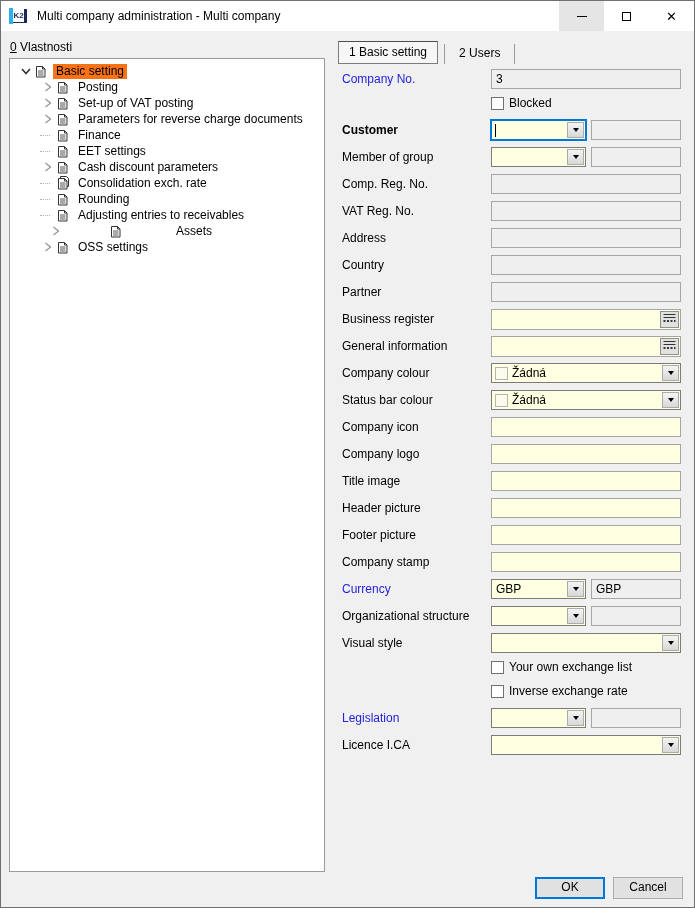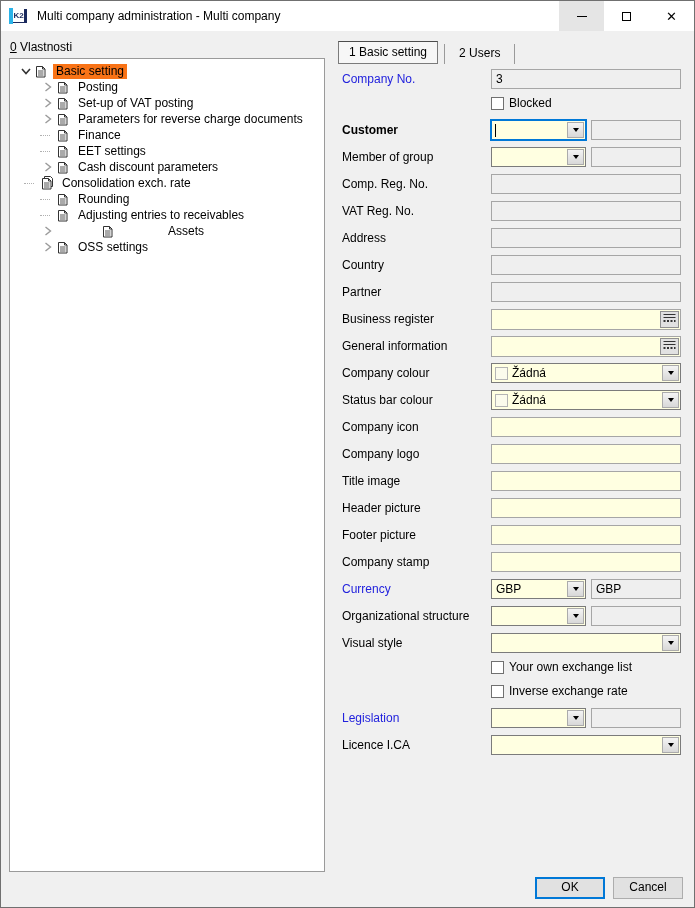--- a/index.html
+++ b/index.html
@@ -239,21 +239,21 @@
   <path d="M7.5 2.5 v2.5 h2.5" fill="none" stroke="#333"></path>
   <g stroke="#555">
               <line x1="3" y1="7" x2="8.5" y2="7"></line>
               <line x1="3" y1="9" x2="8.5" y2="9"></line>
               <line x1="3" y1="11" x2="8.5" y2="11"></line>
             </g>
           </svg>
         </span>
         <span class="tree-label">Cash discount parameters</span>
       </div>
-      <div class="tree-row" style="padding-left: 14px;">
+      <div class="tree-row" style="padding-left: 30px;">
         <span class="tree-toggle">
           <span class="tree-connector"></span>
         </span>
         <span class="tree-icon">
           <svg width="13" height="14" viewBox="0 0 13 14">
   <path d="M3.5 0.5 h6 l2 2 v8 h-8 z" fill="#fff" stroke="#333"></path>
   <path d="M1.5 2.5 h6 l2.5 2.5 v8 h-8.5 z" fill="#fff" stroke="#333"></path>
   <path d="M7.5 2.5 v2.5 h2.5" fill="none" stroke="#333"></path>
   <g stroke="#555">
               <line x1="3" y1="7" x2="8.5" y2="7"></line>
@@ -293,21 +293,21 @@
   <path d="M7.5 2.5 v2.5 h2.5" fill="none" stroke="#333"></path>
   <g stroke="#555">
               <line x1="3" y1="7" x2="8.5" y2="7"></line>
               <line x1="3" y1="9" x2="8.5" y2="9"></line>
               <line x1="3" y1="11" x2="8.5" y2="11"></line>
             </g>
           </svg>
         </span>
         <span class="tree-label">Adjusting entries to receivables</span>
       </div>
-      <div class="tree-row" style="padding-left: 30px; gap: 45px;">
+      <div class="tree-row" style="padding-left: 38px; gap: 45px;">
         <span class="tree-toggle">
           <svg width="8" height="10" viewBox="0 0 8 10">
             <path d="M1.5 1 L6.5 5 L1.5 9" fill="none" stroke="#9A9A9A" stroke-width="1.4"></path>
           </svg>
         </span>
         <span class="tree-icon">
           <svg width="13" height="14" viewBox="0 0 13 14">
 
   <path d="M1.5 2.5 h6 l2.5 2.5 v8 h-8.5 z" fill="#fff" stroke="#333"></path>
   <path d="M7.5 2.5 v2.5 h2.5" fill="none" stroke="#333"></path>

